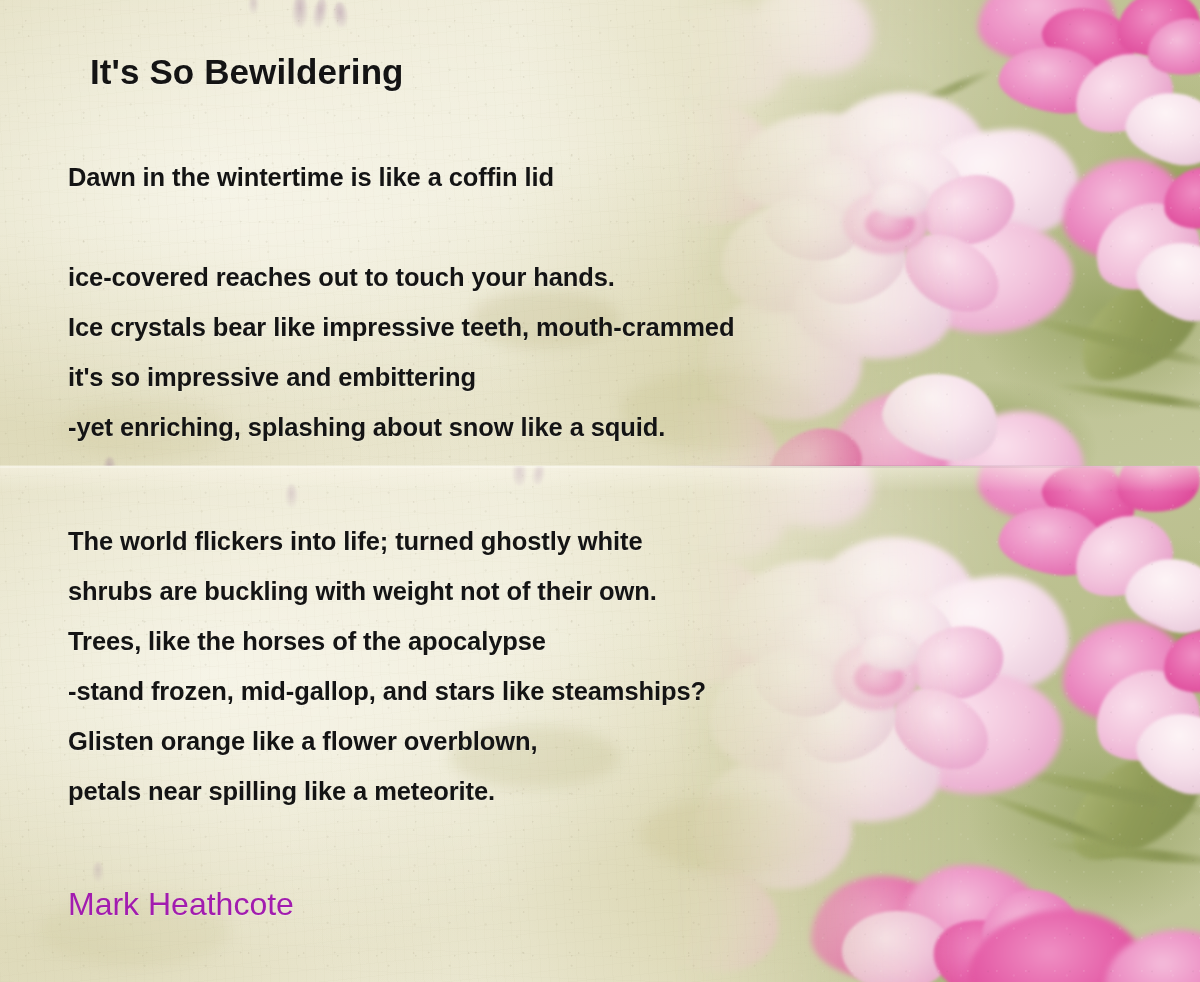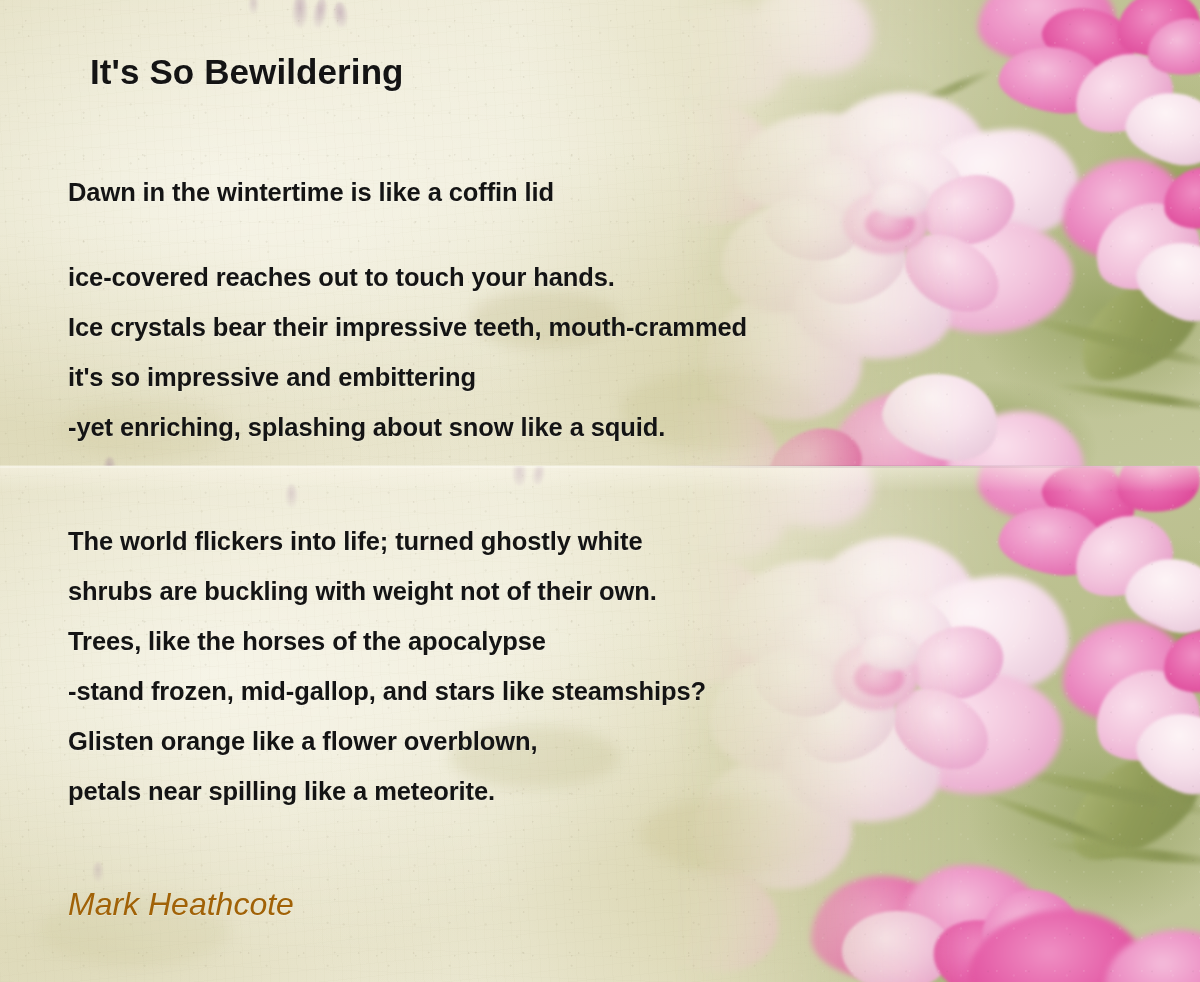--- a/index.html
+++ b/index.html
@@ -203,23 +203,22 @@
     color: #141414;
     white-space: nowrap;
     letter-spacing: -0.1px;
     text-shadow: 0 1px 0 rgba(255,255,255,0.22);
   }
   .poem-author {
     position: absolute;
     left: 68px;
     top: 886px;
     font-size: 32px;
-    font-style: italic;
     font-weight: normal;
-    color: #a16207;
+    color: #a21caf;
     white-space: nowrap;
     text-shadow: 0 1px 0 rgba(255,255,255,0.25);
   }
 </style>
 </head>
 <body>
 
 <div id="poem-card">
 
   <div class="bg-tile tile-a">
@@ -379,23 +378,23 @@
     </div>
 
     <div class="tile-b-topfade"></div>
   </div>
 
   <div class="seam"></div>
 
   <div class="text-layer">
     <div class="poem-title">It's So Bewildering</div>
 
-    <div class="poem-line" style="top:178px;">Dawn in the wintertime is like a coffin lid</div>
+    <div class="poem-line" style="top:163px;">Dawn in the wintertime is like a coffin lid</div>
     <div class="poem-line" style="top:263px;">ice-covered reaches out to touch your hands.</div>
-    <div class="poem-line" style="top:313px;">Ice crystals bear their impressive teeth, mouth-crammed</div>
+    <div class="poem-line" style="top:313px;">Ice crystals bear like impressive teeth, mouth-crammed</div>
     <div class="poem-line" style="top:363px;">it's so impressive and embittering</div>
     <div class="poem-line" style="top:413px;">-yet enriching, splashing about snow like a squid.</div>
 
     <div class="poem-line" style="top:527px;">The world flickers into life; turned ghostly white</div>
     <div class="poem-line" style="top:577px;">shrubs are buckling with weight not of their own.</div>
     <div class="poem-line" style="top:627px;text-align:right;">Trees, like the horses of the apocalypse</div>
     <div class="poem-line" style="top:677px;">-stand frozen, mid-gallop, and stars like steamships?</div>
     <div class="poem-line" style="top:727px;">Glisten orange like a flower overblown,</div>
     <div class="poem-line" style="top:777px;">petals near spilling like a meteorite.</div>
 

